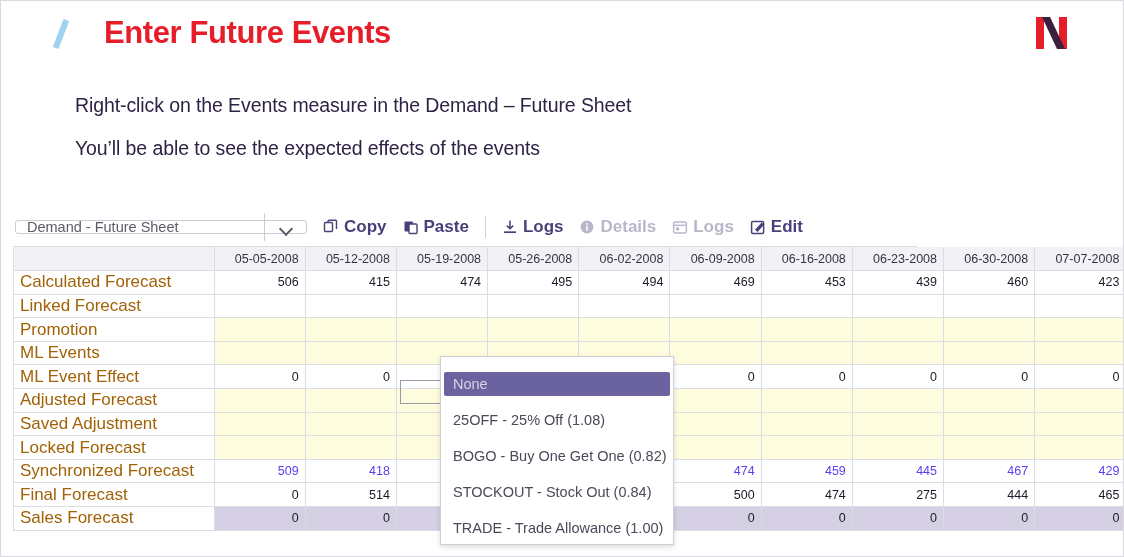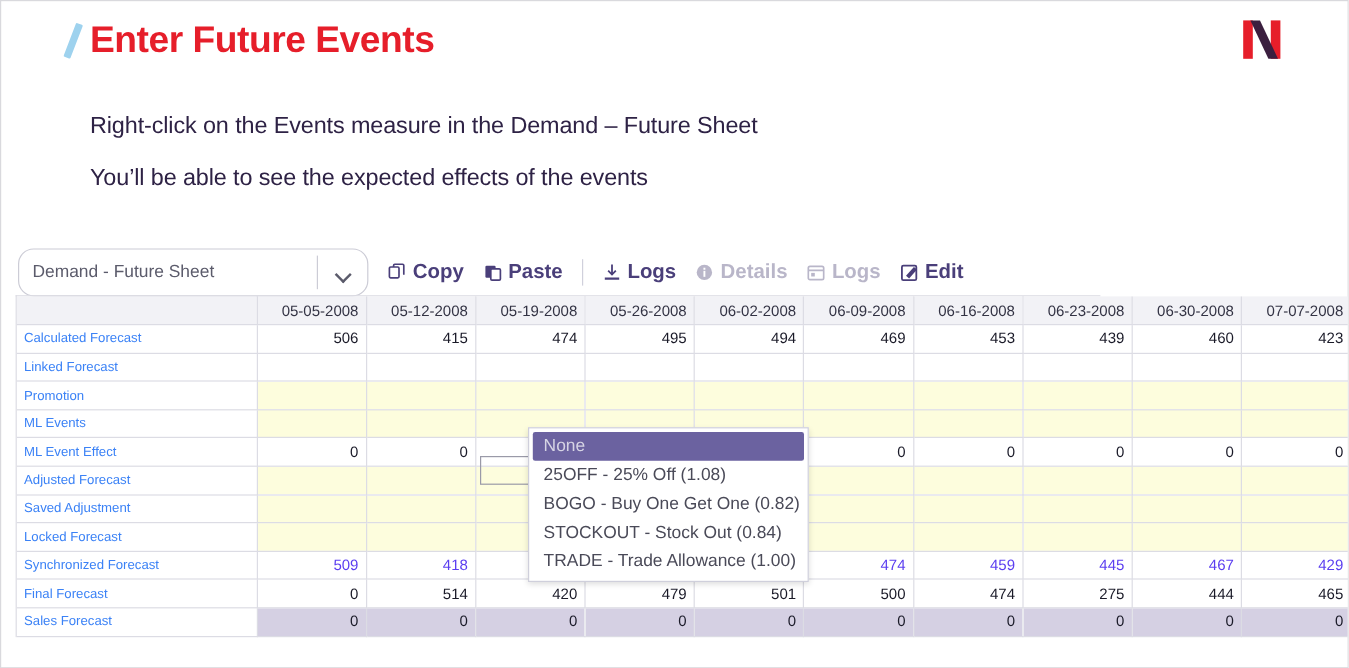--- a/index.html
+++ b/index.html
@@ -47,20 +47,21 @@
     background: #9ed2ee;
     transform: rotate(21deg);
     border-radius: 1px;
   }
   .page-title {
     font-size: 31px;
     font-weight: bold;
     color: #e61e2a;
     letter-spacing: -0.4px;
     white-space: nowrap;
+    margin-left: 29px;
   }
 
   .logo {
     position: absolute;
     right: 48px; top: 12px;
     width: 44px; height: 40px;
   }
 
   
   .body-line {
@@ -86,23 +87,23 @@
   .toolbar {
     position: relative;
     height: 38px;
     display: flex;
     align-items: center;
     gap: 0px;
     padding-left: 2px;
   }
   .sheet-select {
     width: 292px;
-    height: 40px;
+    height: 14px;
     border: 1px solid #ccccd6;
-    border-radius: 13px;
+    border-radius: 3px;
     display: flex;
     align-items: center;
     background: #fff;
     position: relative;
   }
   .sheet-select-label {
     flex: 1;
     padding-left: 11px;
     font-size: 14.5px;
     color: #5b5b6b;
@@ -175,23 +176,23 @@
     font-weight: normal;
     color: #333344;
     text-align: right;
     font-size: 12.5px;
   }
   th.rowhead-col { width: 200px; background: #f2f2f6; }
   th.datecol { width: 91.2px; }
 
   td.rowlabel {
     text-align: left;
-    color: #3b82f6;
+    color: #a16207;
     background: #ffffff;
-    font-size: 11px;
+    font-size: 17px;
     padding-left: 8px;
   }
   td.val {
     text-align: right;
     color: #1a1a28;
     background: #ffffff;
   }
 
   tr.yellow td.val,
   tr.yellow td.rowlabel ~ td { background: #fdfddd; }
@@ -227,20 +228,21 @@
     z-index: 20;
   }
   .dd-item {
     height: 24px;
     line-height: 24px;
     padding: 0 9px;
     font-size: 14.5px;
     color: #4a4a58;
     white-space: nowrap;
     border-radius: 2px;
+    margin-top: 12px;
   }
   .dd-item.selected {
     background: #6b62a0;
     color: #d6d4e4;
   }
 </style>
 </head>
 <body>
 
 <div class="slide">

